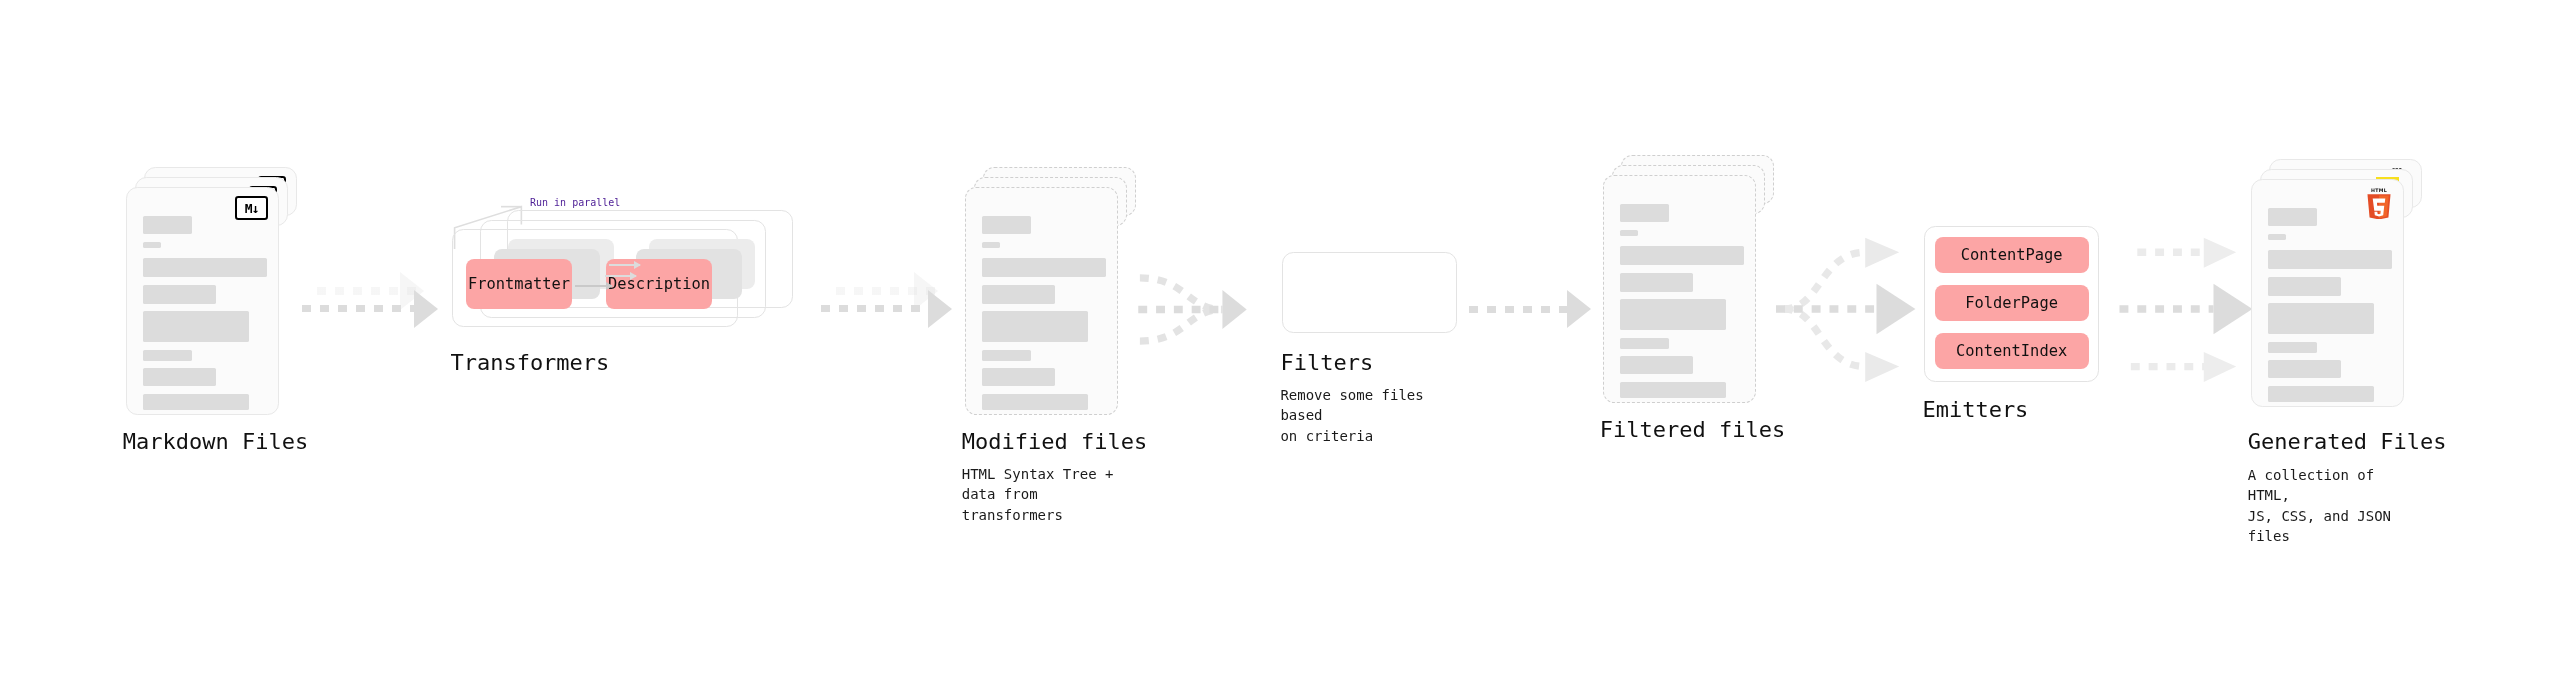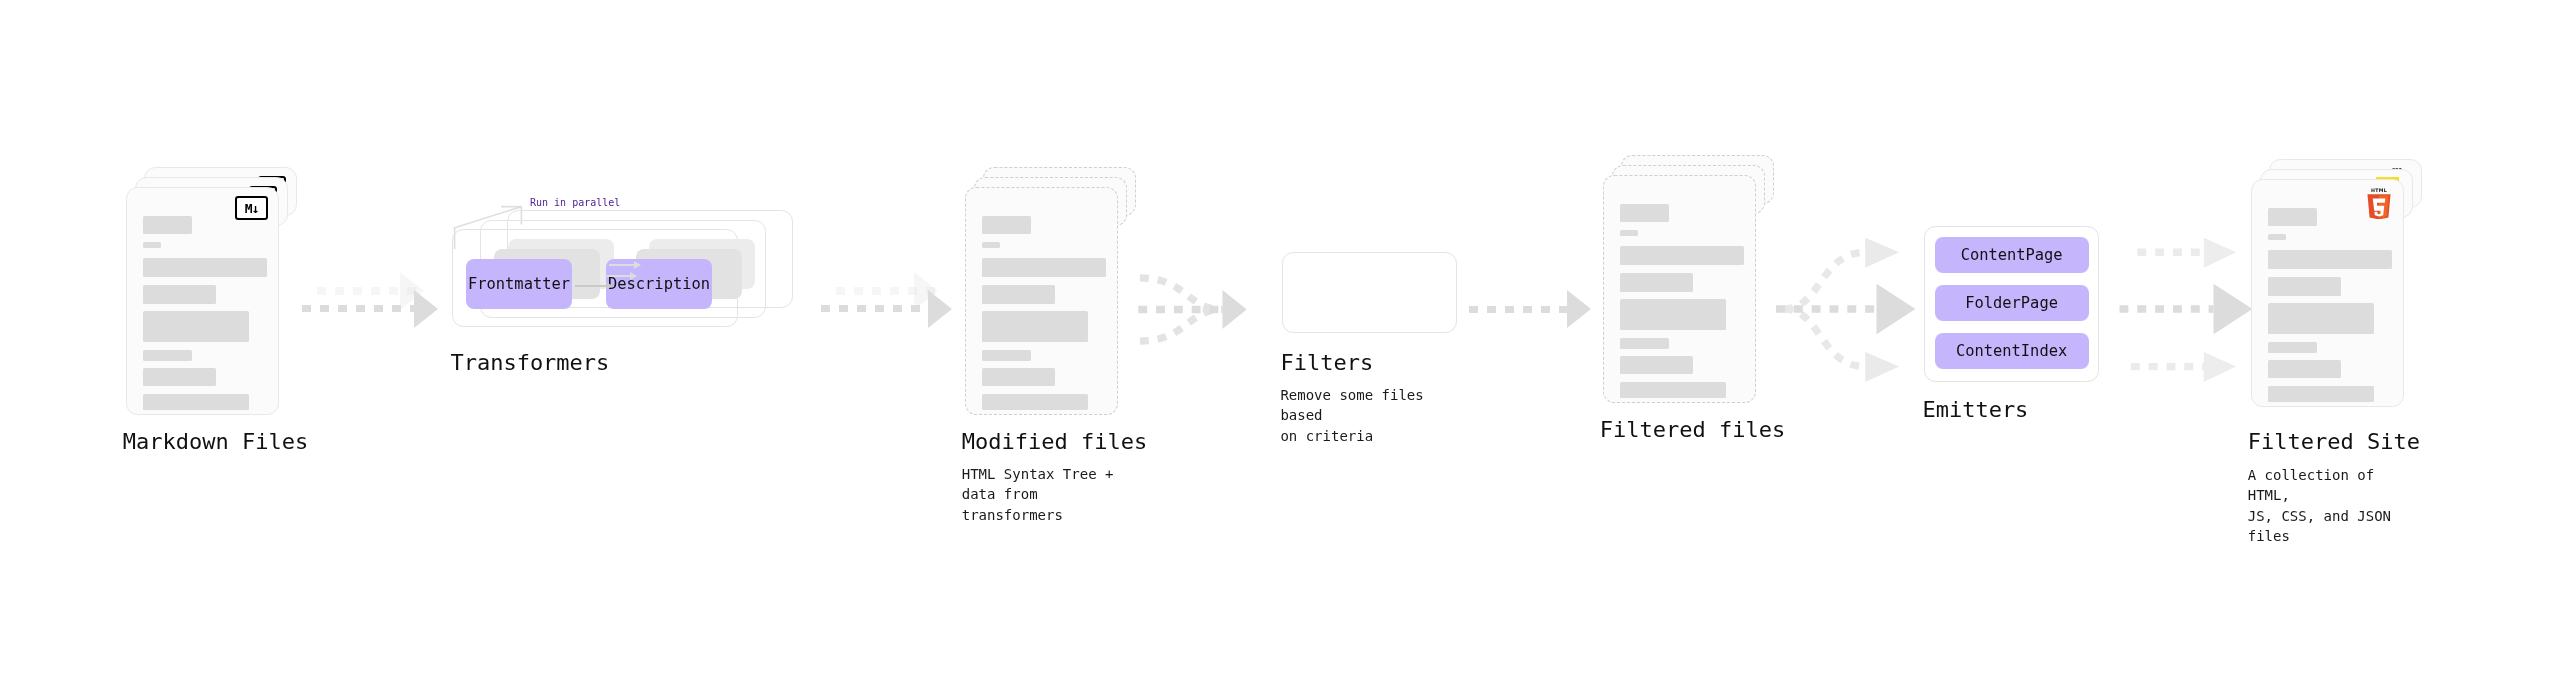--- a/index.html
+++ b/index.html
@@ -53,21 +53,21 @@
   .fan{position:absolute;}
 
   
   .groupstack{position:relative;}
   .gbox{
     position:absolute;box-sizing:border-box;
     border:1.6px solid #e3e3e3;border-radius:11.4px;background:transparent;
   }
   .chip{
     position:absolute;box-sizing:border-box;border-radius:8.1px;
-    background:#c4b5fd;color:#111;
+    background:#fca5a5;color:#111;
     display:flex;align-items:center;justify-content:center;
     font-size:15.4px;letter-spacing:0px;white-space:nowrap;
   }
   .chip.g1{background:#ececec;}
   .chip.g2{background:#e2e2e2;}
 
   
   .miniarrow{position:absolute;height:1.6px;background:#dcdcdc;}
   .miniarrow::after{
     content:"";position:absolute;right:-0.8px;top:-3.3px;
@@ -283,19 +283,19 @@
           <div class="bar" style="width:18px;height:6.5px;margin-bottom:9.8px;"></div>
           <div class="bar" style="width:124px;height:19.5px;"></div>
           <div class="bar" style="width:73px;height:19.5px;"></div>
           <div class="bar" style="width:106px;height:31px;"></div>
           <div class="bar" style="width:49px;height:11.4px;"></div>
           <div class="bar" style="width:73px;height:18px;"></div>
           <div class="bar" style="width:106px;height:16.3px;"></div>
         </div>
       </div>
     </div>
-    <div class="title" style="left:-3.3px;top:270px;">Filtered Site</div>
+    <div class="title" style="left:-3.3px;top:270px;">Generated Files</div>
     <div class="sub" style="left:-3.3px;top:306px;">A collection of HTML,
 JS, CSS, and JSON files</div>
   </div>
 
 </div>
 
 
 </body></html>

